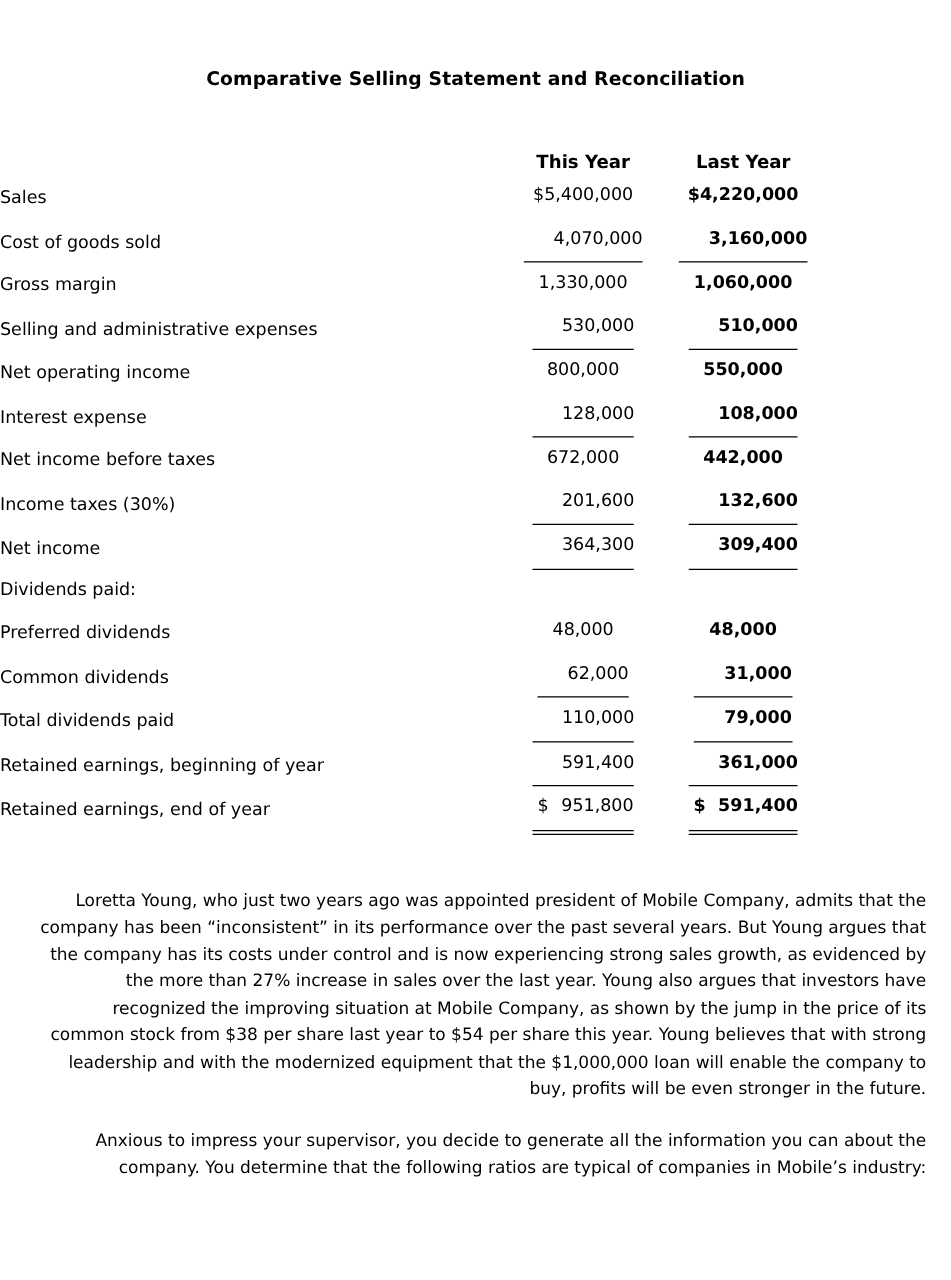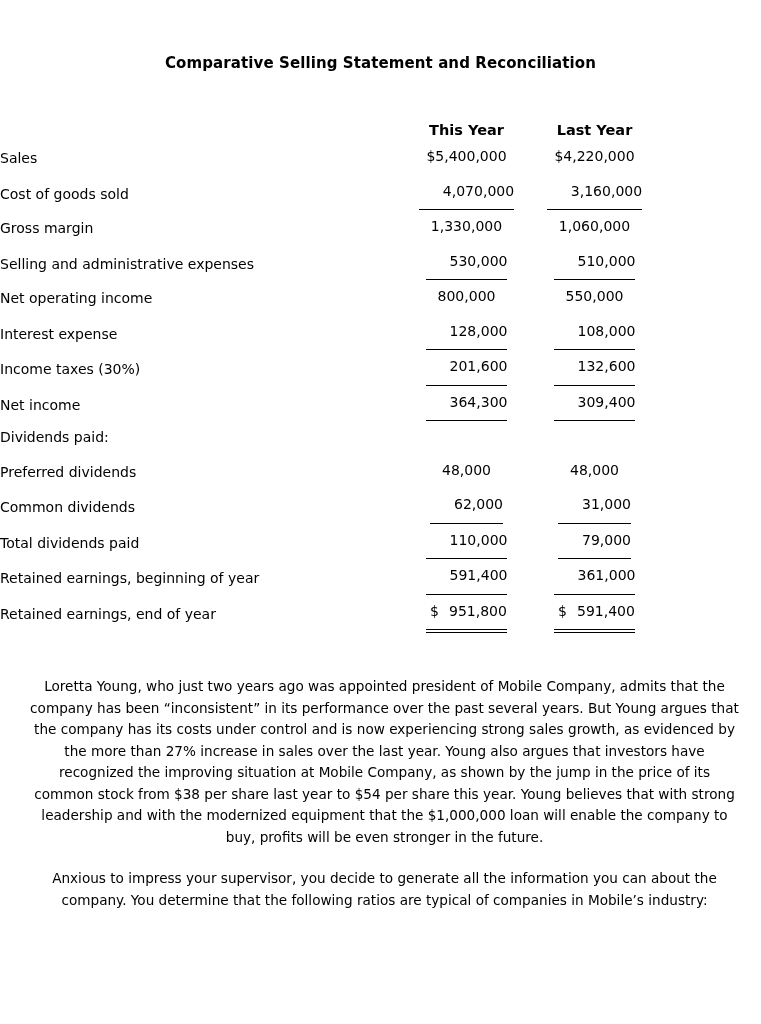--- a/index.html
+++ b/index.html
@@ -107,33 +107,33 @@
     left: 0;
     right: 0;
     bottom: -4px;
     border-bottom: 1.4px solid #000;
   }
   .cell-num .cur {
     display: inline-block;
     padding-right: 10px;
   }
   .cell-this { padding-right: 131px; }
-  .cell-last { padding-right: 108px; }
+  .cell-last { padding-right: 108px; font-weight: bold; }
 
   
   .narrative {
     margin-top: 46px;
     padding-left: 28px;
     padding-right: 20px;
   }
   .narrative p {
     font-size: 13.6px;
     line-height: 21.5px;
     margin: 0 0 20px 0;
-    text-align: center;
+    text-align: right;
   }
   .narrative p:last-child { margin-bottom: 0; }
 </style>
 </head>
 <body>
 
 <div class="page">
 
   <div class="titles">
     <div class="doc-subtitle">Comparative Selling Statement and Reconciliation</div>
@@ -185,20 +185,26 @@
           <td class="cell-num cell-last"><span class="numwrap"><span>550,000</span></span></td>
           <td></td>
         </tr>
         <tr class="row">
           <td class="cell-label">Interest expense</td>
           <td class="cell-num cell-this rule-single"><span class="numwrap"><span>128,000</span></span></td>
           <td class="cell-num cell-last rule-single"><span class="numwrap"><span>108,000</span></span></td>
           <td></td>
         </tr>
         <tr class="row">
+          <td class="cell-label">Net income before taxes</td>
+          <td class="cell-num cell-this"><span class="numwrap"><span>672,000</span></span></td>
+          <td class="cell-num cell-last"><span class="numwrap"><span>442,000</span></span></td>
+          <td></td>
+        </tr>
+        <tr class="row">
           <td class="cell-label">Income taxes (30%)</td>
           <td class="cell-num cell-this rule-single"><span class="numwrap"><span>201,600</span></span></td>
           <td class="cell-num cell-last rule-single"><span class="numwrap"><span>132,600</span></span></td>
           <td></td>
         </tr>
         <tr class="row">
           <td class="cell-label">Net income</td>
           <td class="cell-num cell-this rule-single"><span class="numwrap"><span>364,300</span></span></td>
           <td class="cell-num cell-last rule-single"><span class="numwrap"><span>309,400</span></span></td>
           <td></td>

